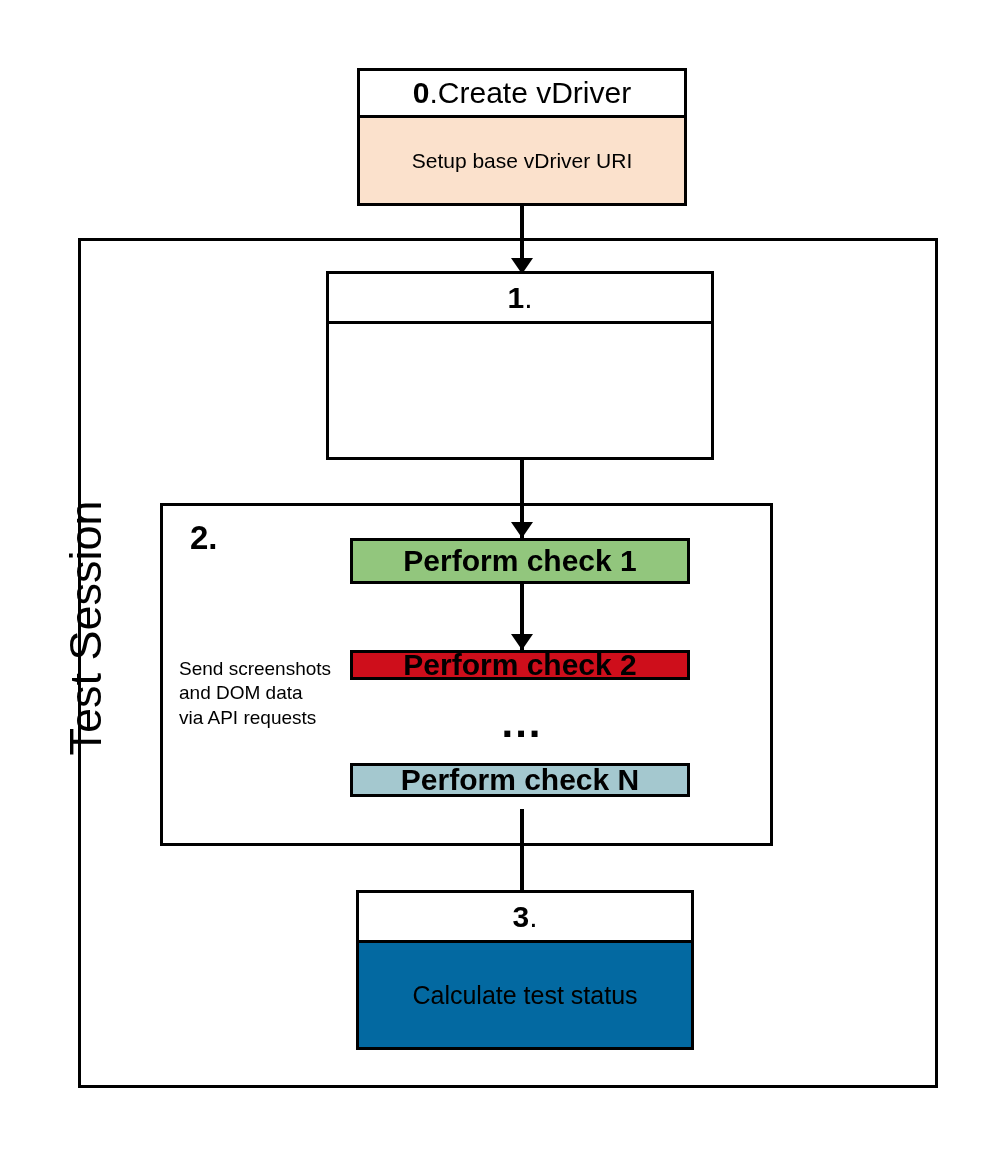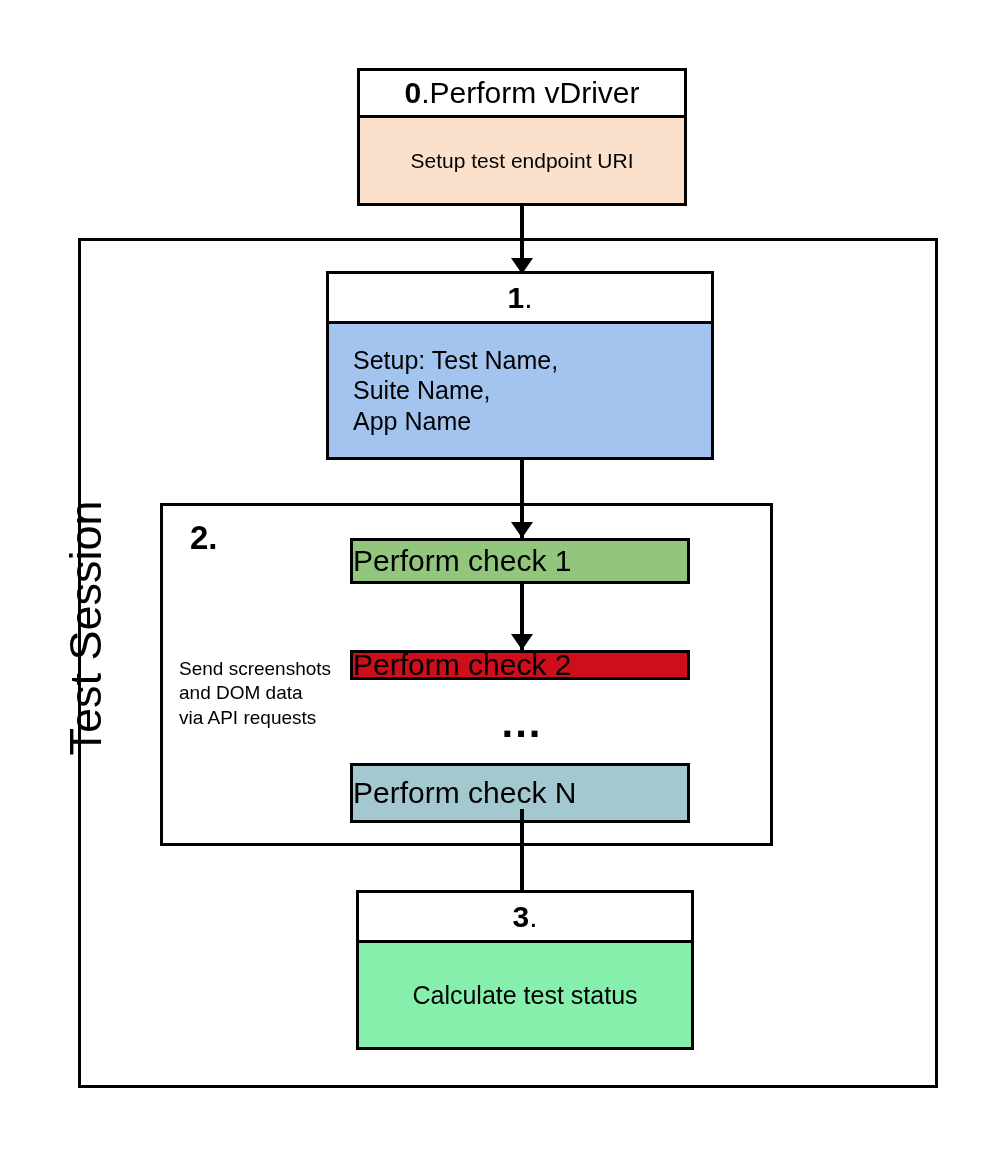--- a/index.html
+++ b/index.html
@@ -58,24 +58,25 @@
     white-space: pre-line;
   }
   .body-center { justify-content: center; text-align: center; }
   .body-left { justify-content: flex-start; text-align: left; }
 
   
   .checkbar {
     border: 3px solid #000000;
     display: flex;
     align-items: center;
-    justify-content: flex-start;
+    justify-content: center;
     font-size: 30px;
     line-height: 1;
     white-space: nowrap;
+    font-weight: bold;
   }
 
   
   .vlabel {
     transform-origin: 50% 50%;
     transform: rotate(-90deg);
     font-size: 45px;
     line-height: 1;
     white-space: nowrap;
     display: flex;
@@ -119,46 +120,41 @@
 </style>
 </head>
 <body>
 
 <div id="canvas">
 
   <div class="abs card" style="left:357px; top:68px; width:330px; height:138px;">
     <div class="card-header" style="height:44px;">
       <span class="num">0</span>
         <span>. </span>
-        <span>Perform vDriver</span>
+        <span>Create vDriver</span>
     </div>
     <div class="card-body body-center" style="background:#FBE1CC; font-size:21px;">
-      <span>Setup test endpoint URI</span>
+      <span>Setup base vDriver URI</span>
     </div>
   </div>
 
   <div class="abs vline" style="left:520px; top:206px; height:58px;"></div>
   <div class="abs arrowhead" style="left:511px; top:258px;"></div>
 
   <div class="abs frame" style="left:78px; top:238px; width:860px; height:850px;"></div>
 
   <div class="abs vlabel" style="left:-65px; top:600px; width:300px; height:56px;">
     <span>Test Session</span>
   </div>
 
   <div class="abs card" style="left:326px; top:271px; width:388px; height:189px;">
     <div class="card-header" style="height:47px;">
       <span class="num">1</span>
         <span>. </span>
     </div>
-    <div class="card-body body-left" style="background:#A4C4F0; padding-left:24px;">
-      <span>Setup: Test Name,
-Suite Name,
-App Name</span>
-    </div>
   </div>
 
   <div class="abs vline" style="left:520px; top:460px; height:78px;"></div>
   <div class="abs arrowhead" style="left:511px; top:522px;"></div>
 
   <div class="abs frame" style="left:160px; top:503px; width:613px; height:343px;"></div>
 
   <div class="abs frame-num" style="left:190px; top:521px; width:80px; height:40px; border:none;">
     <span>2</span><span class="dot">.</span>
   </div>
@@ -177,30 +173,30 @@
   <div class="abs arrowhead" style="left:511px; top:634px;"></div>
 
   <div class="abs checkbar" style="left:350px; top:650px; width:340px; height:30px; background:#CE0E1B;">
     <span>Perform check 2</span>
   </div>
 
   <div class="abs ellipsis" style="left:470px; top:702px; width:104px; height:40px;">
     <span>...</span>
   </div>
 
-  <div class="abs checkbar" style="left:350px; top:763px; width:340px; height:60px; background:#A4C8CF;">
+  <div class="abs checkbar" style="left:350px; top:763px; width:340px; height:34px; background:#A4C8CF;">
     <span>Perform check N</span>
   </div>
 
   <div class="abs vline" style="left:520px; top:809px; height:99px;"></div>
   <div class="abs arrowhead" style="left:511px; top:892px;"></div>
 
   <div class="abs card" style="left:356px; top:890px; width:338px; height:160px;">
     <div class="card-header" style="height:47px;">
       <span class="num">3</span>
         <span>. </span>
     </div>
-    <div class="card-body body-center" style="background:#86efac; font-size:25px;">
+    <div class="card-body body-center" style="background:#0369a1; font-size:25px;">
       <span>Calculate test status</span>
     </div>
   </div>
 
 </div>
 
 </body></html>

